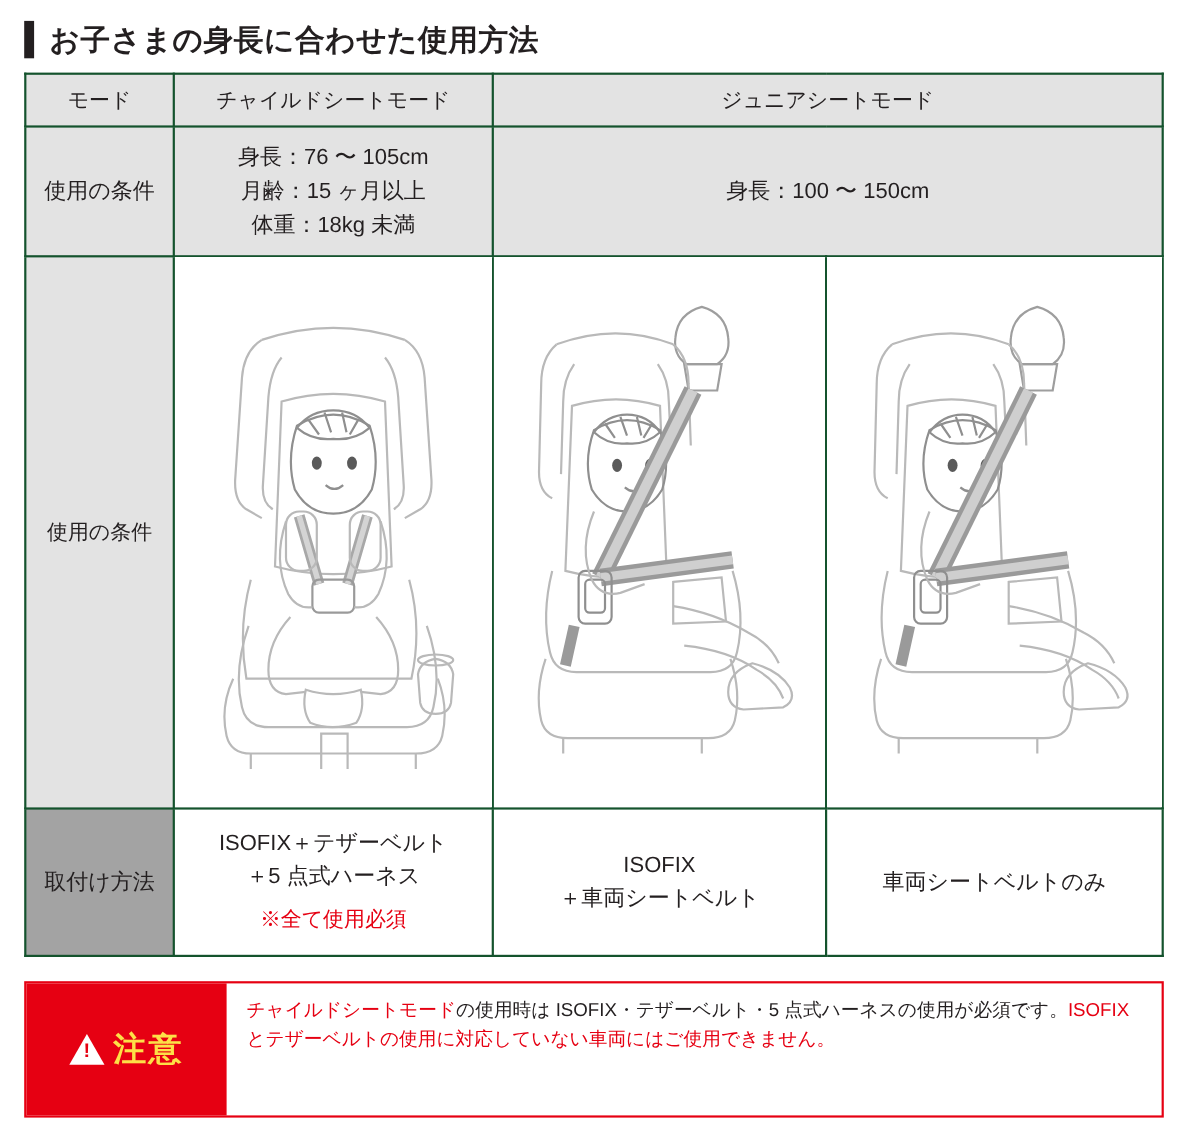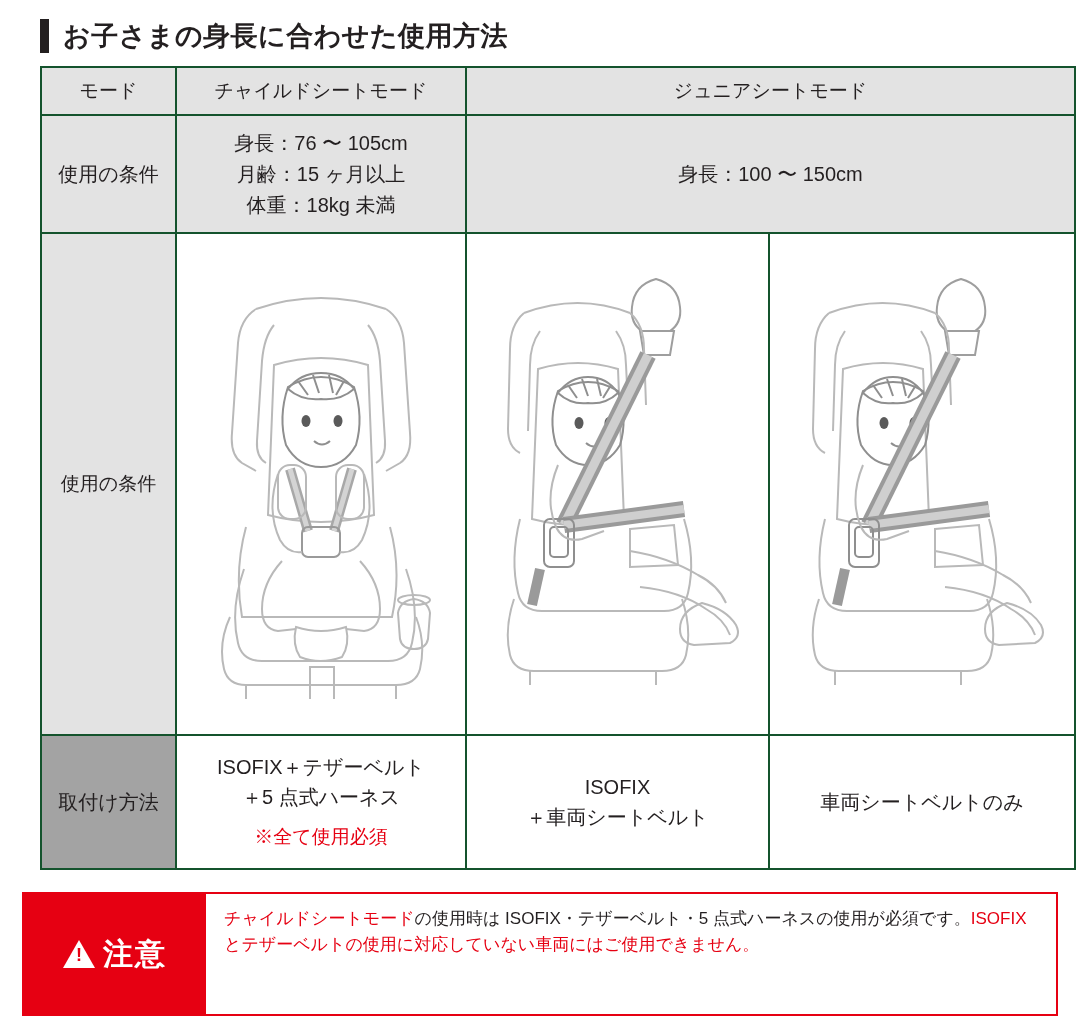--- a/index.html
+++ b/index.html
@@ -13,21 +13,21 @@
     font-family: "Liberation Sans", sans-serif;
     color: #231f20;
     -webkit-font-smoothing: antialiased;
   }
 
   .page {
     position: relative;
     width: 1080px;
     height: 1032px;
     box-sizing: border-box;
-    padding: 0 40px;
+    padding: 0 22px;
   }
 
   
   .title-row {
     display: flex;
     align-items: center;
     height: 56px;
     padding-top: 8px;
   }
   .title-bar {
@@ -128,21 +128,21 @@
     height: 124px;
     border: 2px solid #e60012;
     box-sizing: border-box;
     display: flex;
     align-items: stretch;
     background: #ffffff;
   }
   .caution-left {
     width: 182px;
     background: #e60012;
-    color: #ffffff;
+    color: #fde047;
     display: flex;
     align-items: center;
     justify-content: center;
     gap: 8px;
     flex: none;
   }
   .caution-left .tri {
     width: 0; height: 0;
     border-left: 16px solid transparent;
     border-right: 16px solid transparent;

